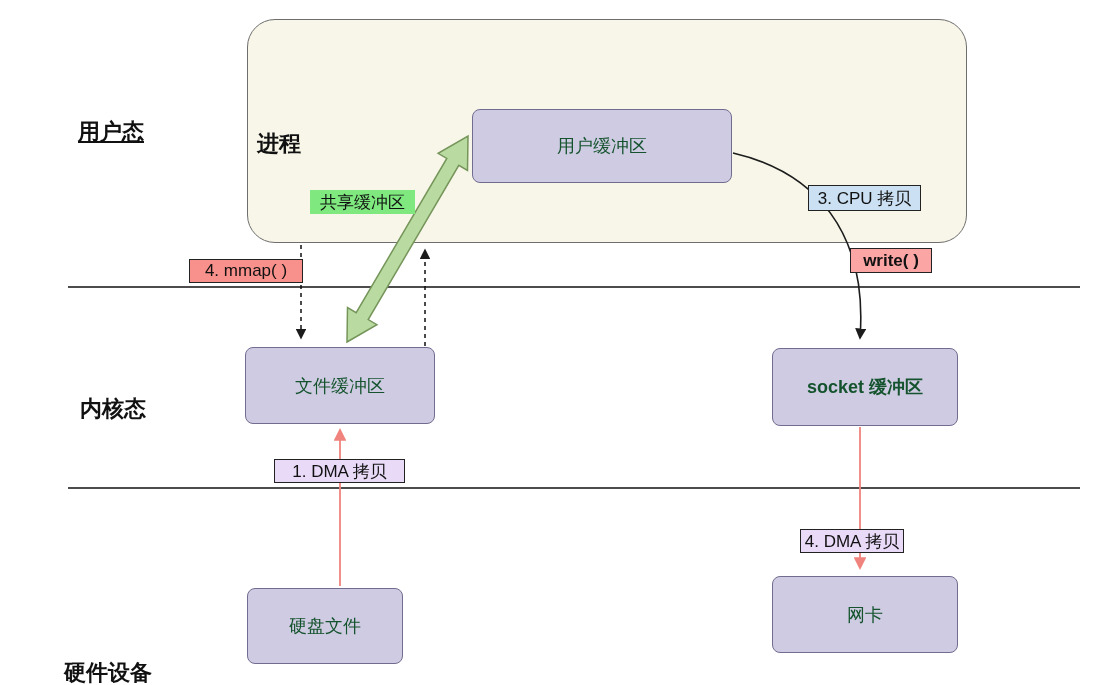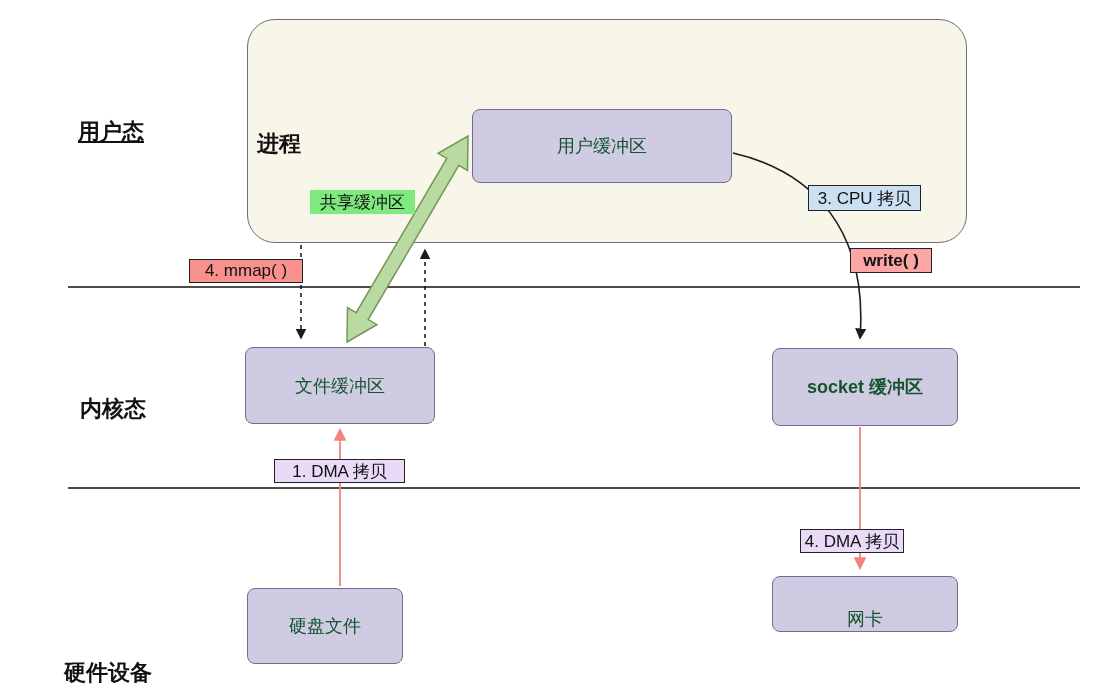--- a/index.html
+++ b/index.html
@@ -21,21 +21,21 @@
   .node {
     position: absolute; box-sizing: border-box;
     background: #cecbe2; border: 1.5px solid #716d90; border-radius: 8px;
     display: flex; align-items: center; justify-content: center;
     font-size: 18px; color: #14532d; z-index: 2;
   }
   .node-user-buffer   { left: 472px; top: 109px; width: 260px; height: 74px; }
   .node-file-buffer   { left: 245px; top: 347px; width: 190px; height: 77px; }
   .node-socket-buffer { left: 772px; top: 348px; width: 186px; height: 78px; font-weight: bold; }
   .node-disk-file     { left: 247px; top: 588px; width: 156px; height: 76px; }
-  .node-nic           { left: 772px; top: 576px; width: 186px; height: 56px; align-items: flex-end; }
+  .node-nic           { left: 772px; top: 576px; width: 186px; height: 77px; }
 
   
   svg.arrows { position: absolute; left: 0; top: 0; z-index: 5; pointer-events: none; }
 
   
   .region-label {
     position: absolute; font-size: 22px; font-weight: bold; color: #111;
     z-index: 6; white-space: nowrap;
   }
   .region-user     { left: 78px; top: 117px; text-decoration: underline; }

